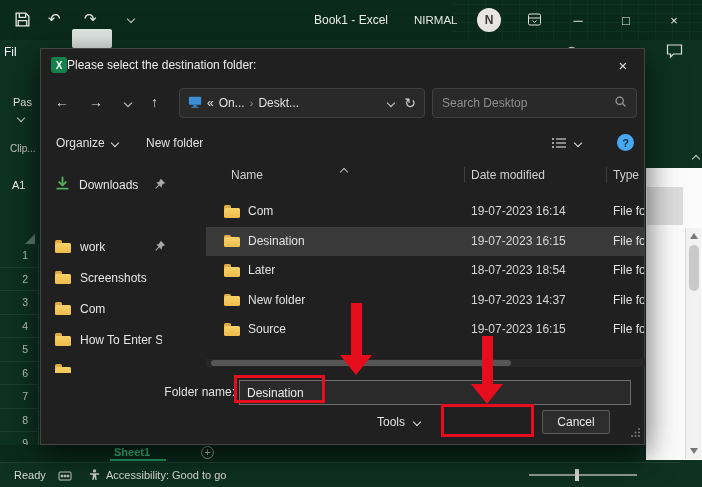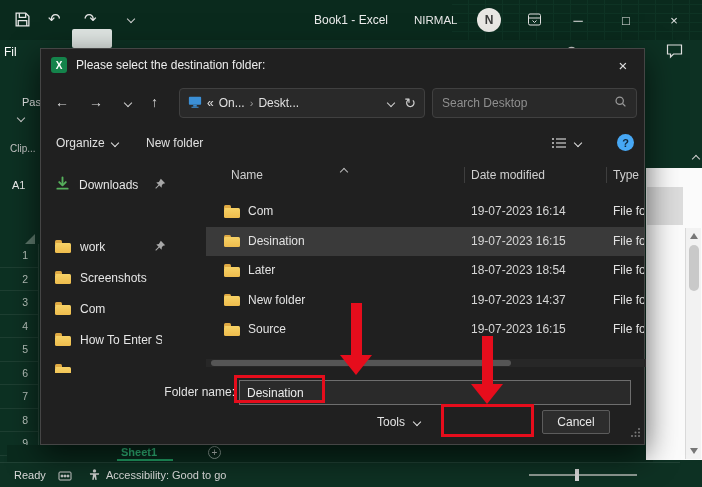--- a/index.html
+++ b/index.html
@@ -16,53 +16,53 @@
   .tb-user{position:absolute;left:414px;top:14px;font-size:11.5px;color:#e6e6e6}
   .tb-avatar{position:absolute;left:477px;top:8px;width:24px;height:24px;border-radius:50%;background:#e9e7e4;color:#3b3b3b;font-weight:bold;font-size:12px;display:flex;align-items:center;justify-content:center}
   .tb-ctrl{position:absolute;top:0;width:44px;height:40px;display:flex;align-items:center;justify-content:center;font-size:13px;color:#e6e6e6}
   .ribbon-opts{position:absolute;left:527px;top:12px}
   .qat-box{position:absolute;left:72px;top:29px;width:40px;height:19px;background:#dfe5e2;border-radius:2px}
 
   
   .file-tab{position:absolute;left:4px;top:45px;font-size:12px;color:#ffffff}
   .rb-search{position:absolute;left:565px;top:45px}
   .rb-comment{position:absolute;left:665px;top:43px}
-  .paste-label{position:absolute;left:22px;top:96px;font-size:11px;color:#e8e8e8}
+  .paste-label{position:absolute;left:13px;top:96px;font-size:11px;color:#e8e8e8}
   .paste-chev{position:absolute;left:16px;top:112px;color:#cfcfcf}
   .clip-label{position:absolute;left:10px;top:143px;font-size:10px;color:#c9c9c9}
   .name-box{position:absolute;left:12px;top:179px;font-size:11px;color:#efefef}
   .select-all{position:absolute;left:25px;top:234px;width:0;height:0;border-left:10px solid transparent;border-bottom:10px solid #5f7a6d}
   .rownums{position:absolute;left:0;top:244px;width:39px;border-right:1px solid rgba(255,255,255,.12)}
   .rownums div{height:23.5px;line-height:23.5px;text-align:right;padding-right:10px;font-size:10.5px;color:#bcc7c0;border-bottom:1px solid rgba(255,255,255,.07)}
   .collapse-chev{position:absolute;left:679px;top:150px;color:#cfcfcf}
   .sheet-white{position:absolute;left:646px;top:168px;width:56px;height:292px;background:#fbfbfb}
   .cell-shade{position:absolute;left:647px;top:187px;width:36px;height:38px;background:#dcdcdc}
   .vscroll{position:absolute;left:685px;top:228px;width:16px;height:231px;background:#f2f2f2;border-left:1px solid #dadada}
   .tri-up{margin:5px auto 0;width:0;height:0;border-left:4px solid transparent;border-right:4px solid transparent;border-bottom:6px solid #777}
   .v-thumb{margin:6px auto 0;width:10px;height:46px;background:#c9c9c9;border-radius:5px}
   .tri-down{position:absolute;bottom:5px;left:4px;width:0;height:0;border-left:4px solid transparent;border-right:4px solid transparent;border-top:6px solid #777}
 
   
-  .sheet-band{position:absolute;left:7px;top:445px;width:646px;height:17px;background:#0a2a1d}
+  .sheet-band{position:absolute;left:0;top:445px;width:646px;height:17px;background:#0a2a1d}
   .sheet-tab{position:absolute;left:114px;top:1px;font-size:11px;font-weight:bold;color:#33c481}
   .sheet-underline{position:absolute;left:110px;top:14px;width:56px;height:2px;background:#21a366}
   .add-sheet{position:absolute;left:201px;top:1px;width:13px;height:13px;border:1px solid #8fa39a;border-radius:50%;color:#cfd8d3;font-size:10px;line-height:11px;text-align:center}
   .statusbar{position:absolute;left:0;top:462px;width:680px;height:25px;background:#0e3123;border-top:1px solid rgba(255,255,255,.08)}
   .sb-ready{position:absolute;left:14px;top:6px;font-size:11px;color:#dcdcdc}
   .sb-macro{position:absolute;left:58px;top:6px}
   .sb-person{position:absolute;left:88px;top:5px}
   .sb-acc{position:absolute;left:106px;top:6px;font-size:11px;color:#dcdcdc}
   .zoom-track{position:absolute;left:529px;top:474px;width:108px;height:2px;background:#8e9a93}
   .zoom-thumb{position:absolute;left:575px;top:469px;width:4px;height:12px;background:#d5d5d5}
 
   
   .dialog{position:absolute;left:40px;top:48px;width:605px;height:397px;background:#202020;border:1px solid #454545;box-shadow:0 10px 30px rgba(0,0,0,.65);z-index:10}
   .dlg-titlebar{position:absolute;left:0;top:0;width:100%;height:32px;display:flex;align-items:center;padding:0 10px}
   .xl-icon{width:16px;height:16px;background:#14834b;border-radius:3px;color:#fff;font-weight:bold;font-size:10px;display:flex;align-items:center;justify-content:center;flex:0 0 16px}
-  .dlg-title{margin-left:9px;font-size:12px;color:#ededed}
+  .dlg-title{font-size:12px;color:#ededed}
   .dlg-close{position:absolute;right:0;top:0;width:42px;height:32px;display:flex;align-items:center;justify-content:center;font-size:15px;color:#e0e0e0}
   .dlg-nav{position:absolute;left:0;top:36px;width:100%;height:36px}
   .nav-glyph{position:absolute;top:9px;font-size:14px;color:#dcdcdc}
   .addr{position:absolute;left:138px;top:3px;width:246px;height:30px;background:#292929;border:1px solid #404040;border-radius:4px;display:flex;align-items:center;padding:0 8px;gap:5px;font-size:12px;color:#e0e0e0;white-space:nowrap}
   .addr .crumb-sep{color:#9a9a9a;font-size:11px}
   .addr-right{margin-left:auto;display:flex;align-items:center;gap:9px;color:#cfcfcf}
   .searchbox{position:absolute;left:391px;top:3px;width:205px;height:30px;background:#292929;border:1px solid #404040;border-radius:4px;display:flex;align-items:center;padding:0 9px}
   .searchbox input{flex:1;background:transparent;border:none;outline:none;color:#e0e0e0;font-size:12px;font-family:"Liberation Sans",sans-serif}
   .searchbox input::placeholder{color:#8f8f8f}
   .dlg-cmd{position:absolute;left:0;top:80px;width:100%;height:30px}

